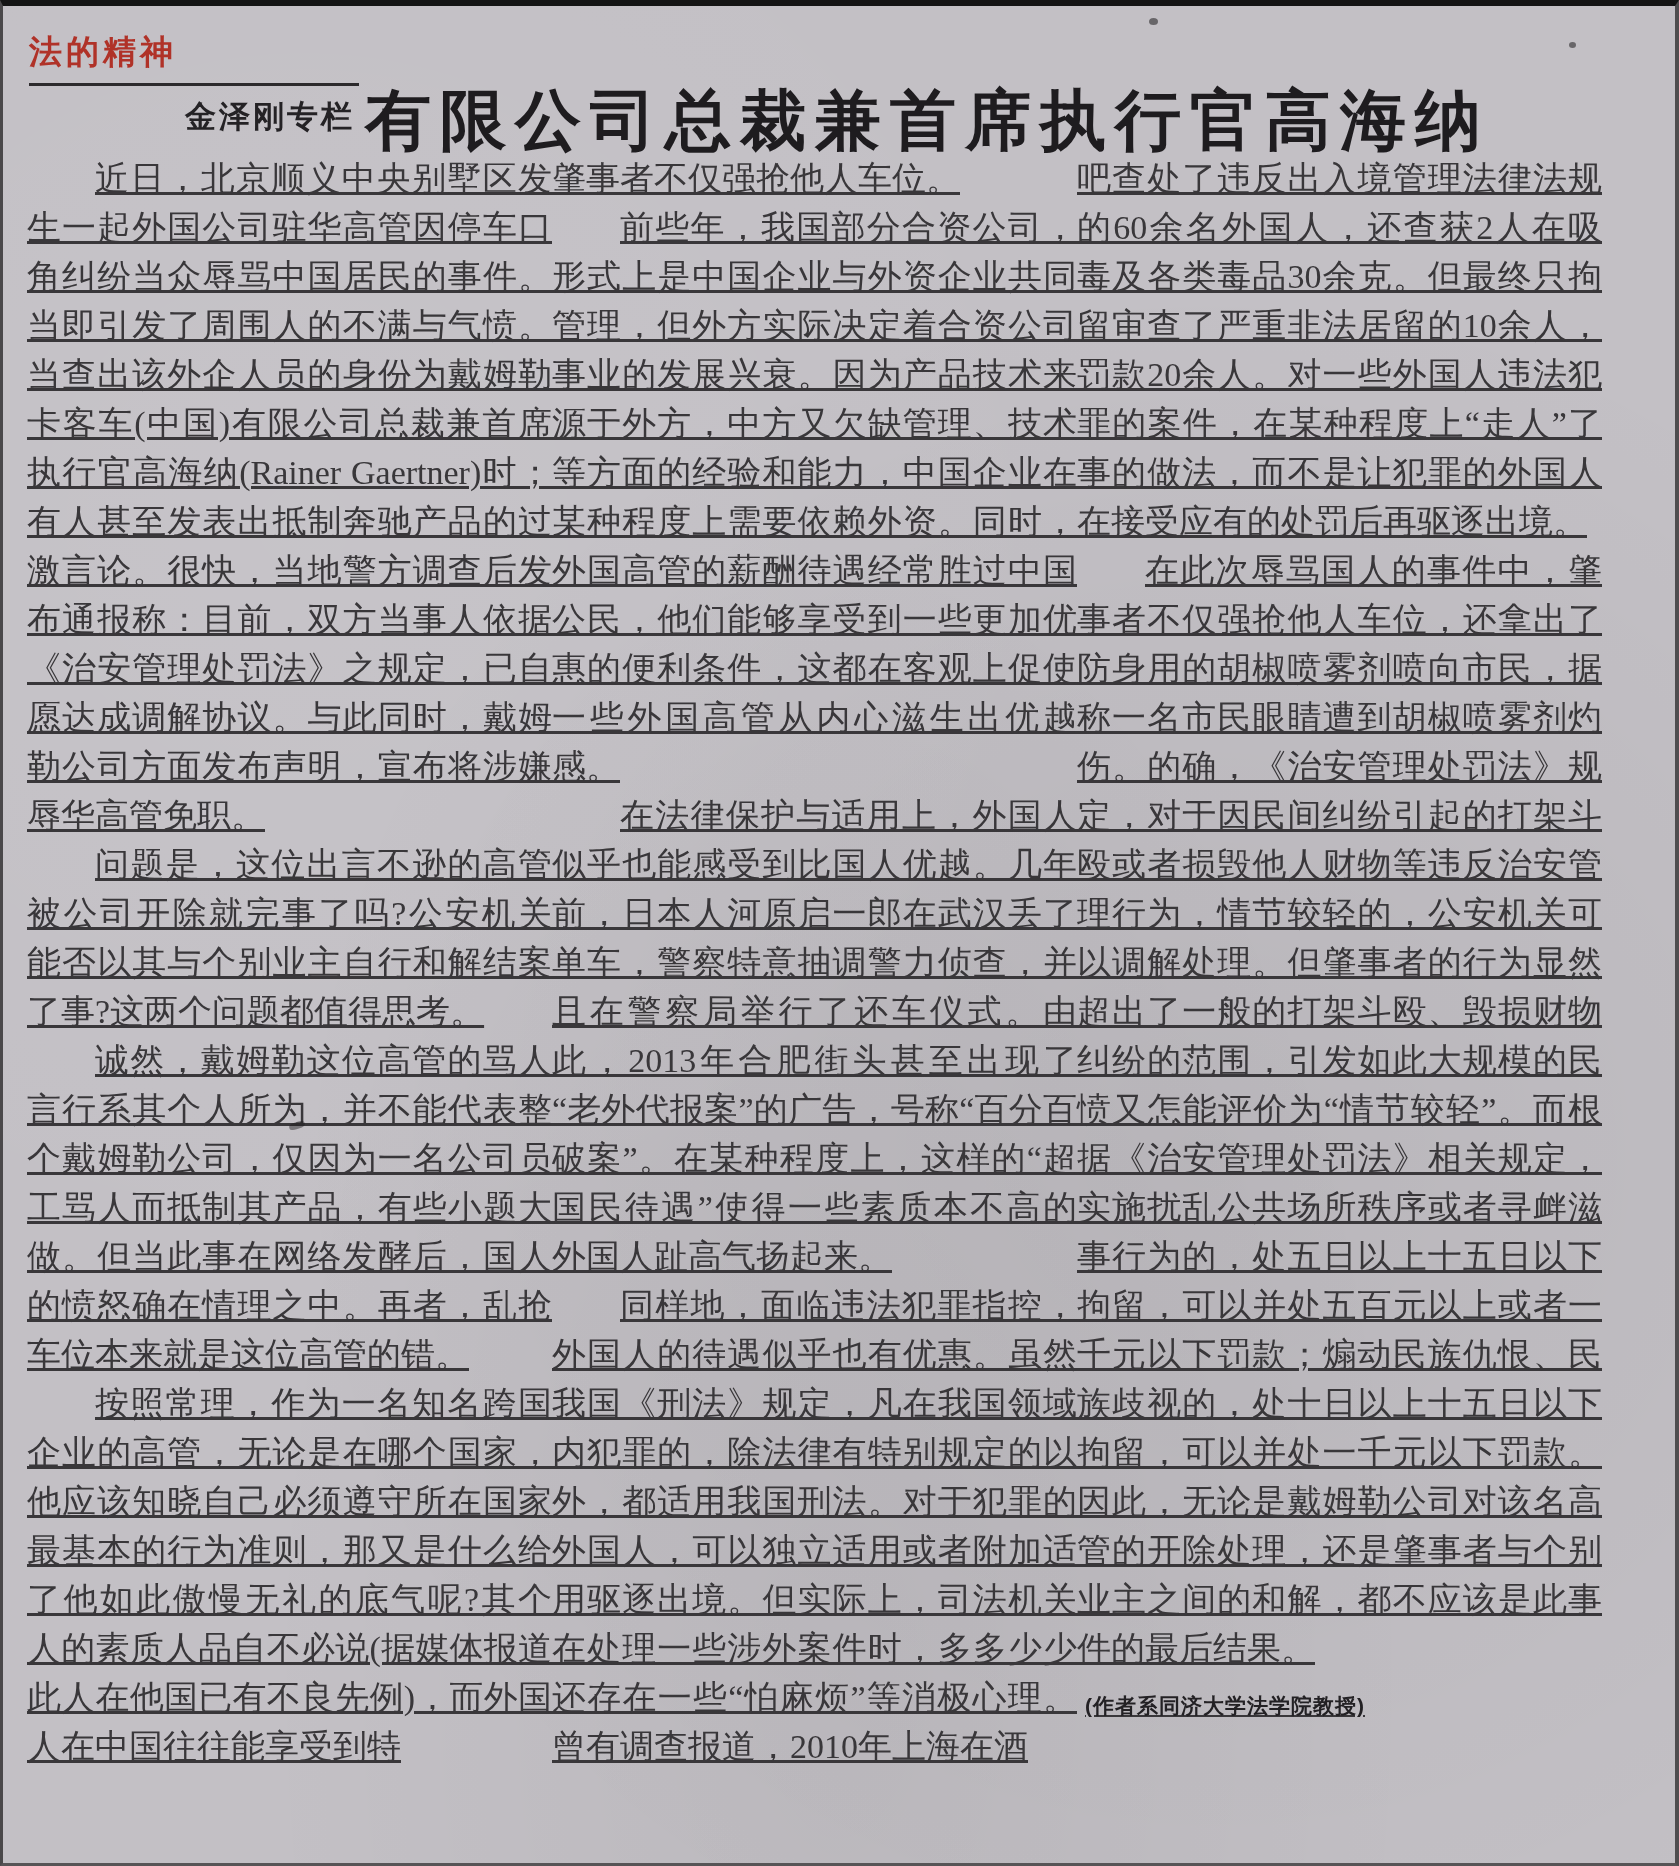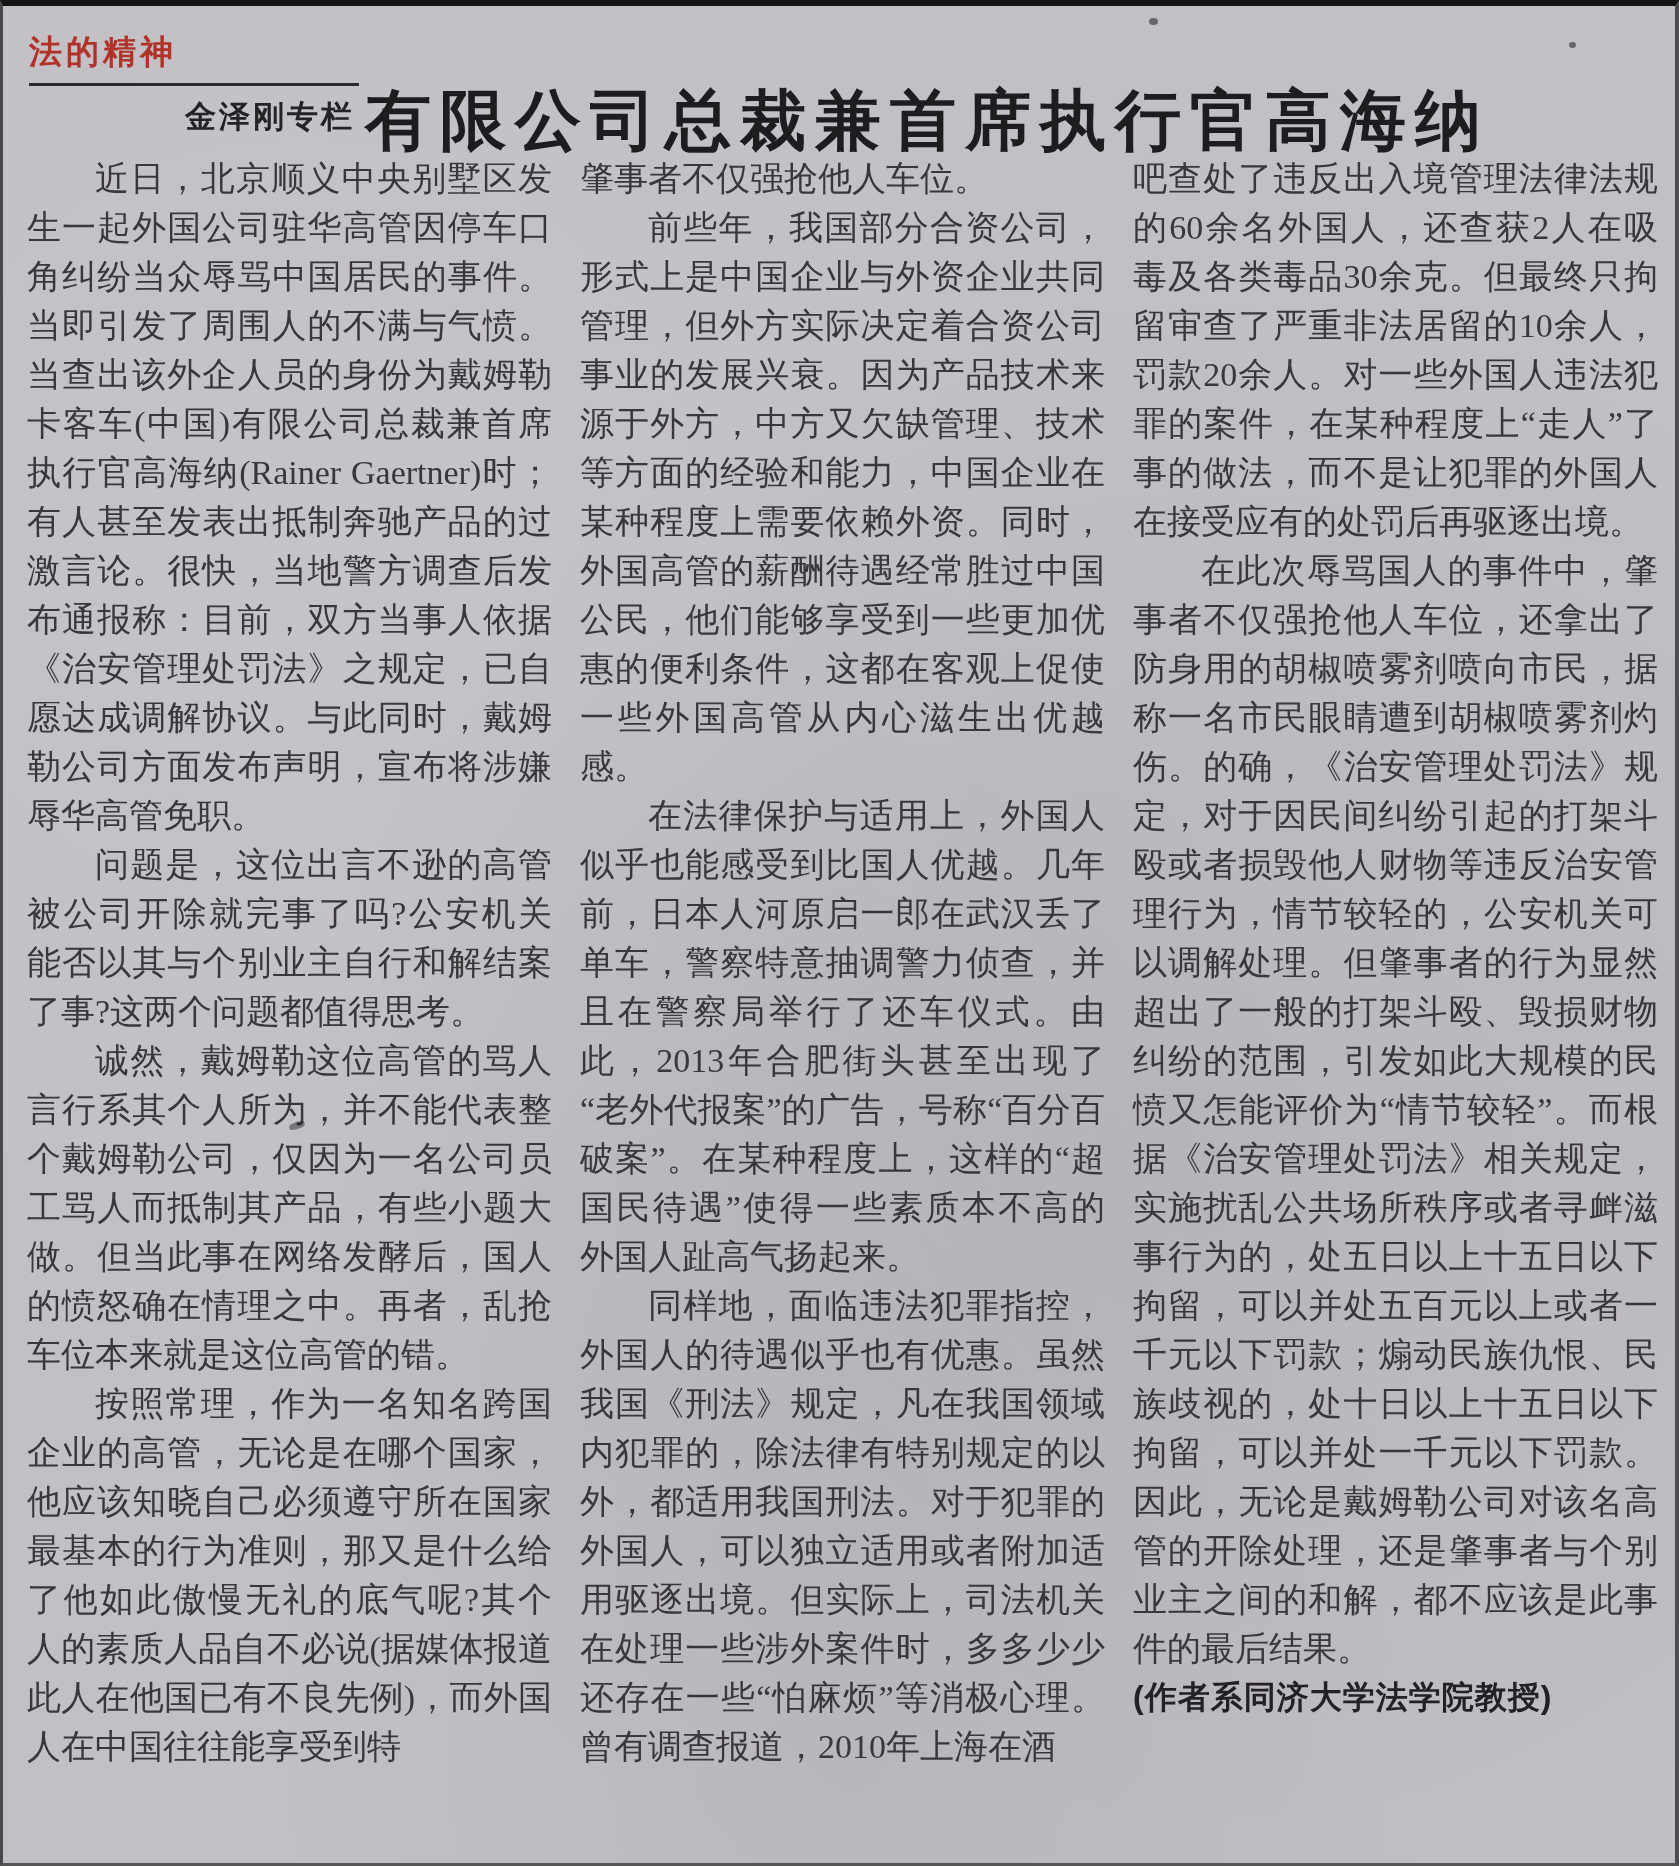--- a/index.html
+++ b/index.html
@@ -34,35 +34,35 @@
     margin-top:10px;margin-left:156px;
   }
   .headline{
     position:absolute;left:362px;top:26px;width:1300px;
     font-family:"Liberation Sans","DejaVu Sans",sans-serif;
     font-weight:900;font-size:66px;letter-spacing:9px;color:#1e1c1f;
     white-space:nowrap;
   }
   .columns{
     position:absolute;left:24px;top:148px;width:1631px;
-    display:flex;gap:28px;
+    display:flex;text-decoration:underline;
   }
   .col{width:525px;box-sizing:border-box;}
   .para{
     margin:0;
     font-size:34px;line-height:49px;
     text-align:justify;
     text-justify:inter-ideograph;
     color:#39373a;
   }
   .para.indent{text-indent:2em;}
   .byline{
-    margin:0;
+    margin:8px;
     font-family:"Liberation Sans","DejaVu Sans",sans-serif;
-    font-weight:bold;font-size:32px;line-height:49px;
+    font-weight:bold;font-size:21px;line-height:49px;
     color:#232124;letter-spacing:1px;
     text-align:left;
   }
   .speck{position:absolute;border-radius:50%;background:rgba(30,28,30,0.55);}
   .speck.s1{left:1146px;top:12px;width:9px;height:7px;}
   .speck.s2{left:1566px;top:36px;width:7px;height:6px;}
   .speck.s3{left:286px;top:1116px;width:16px;height:7px;border-radius:40%;transform:rotate(-18deg);background:rgba(30,28,30,0.45);}
 </style>
 </head>
 <body>

